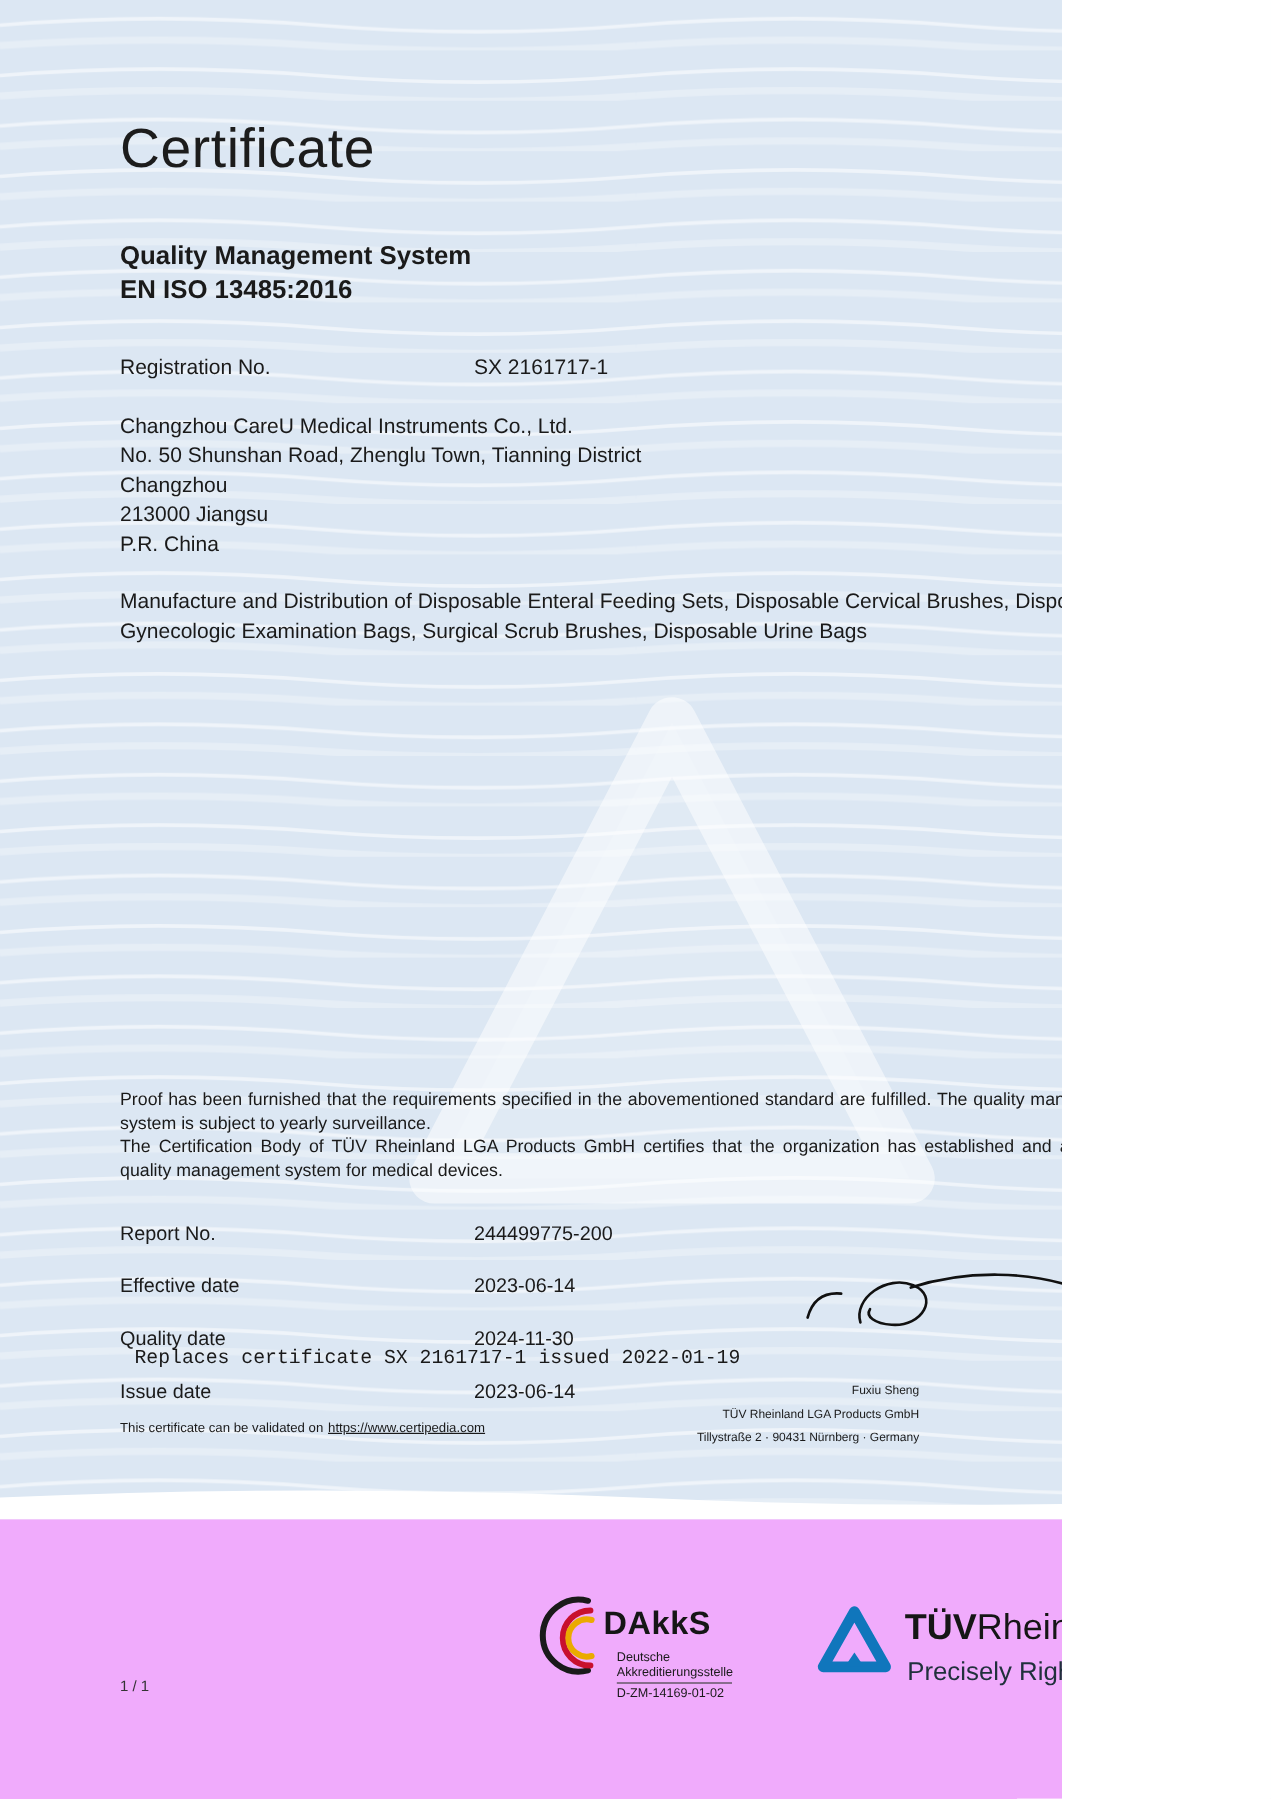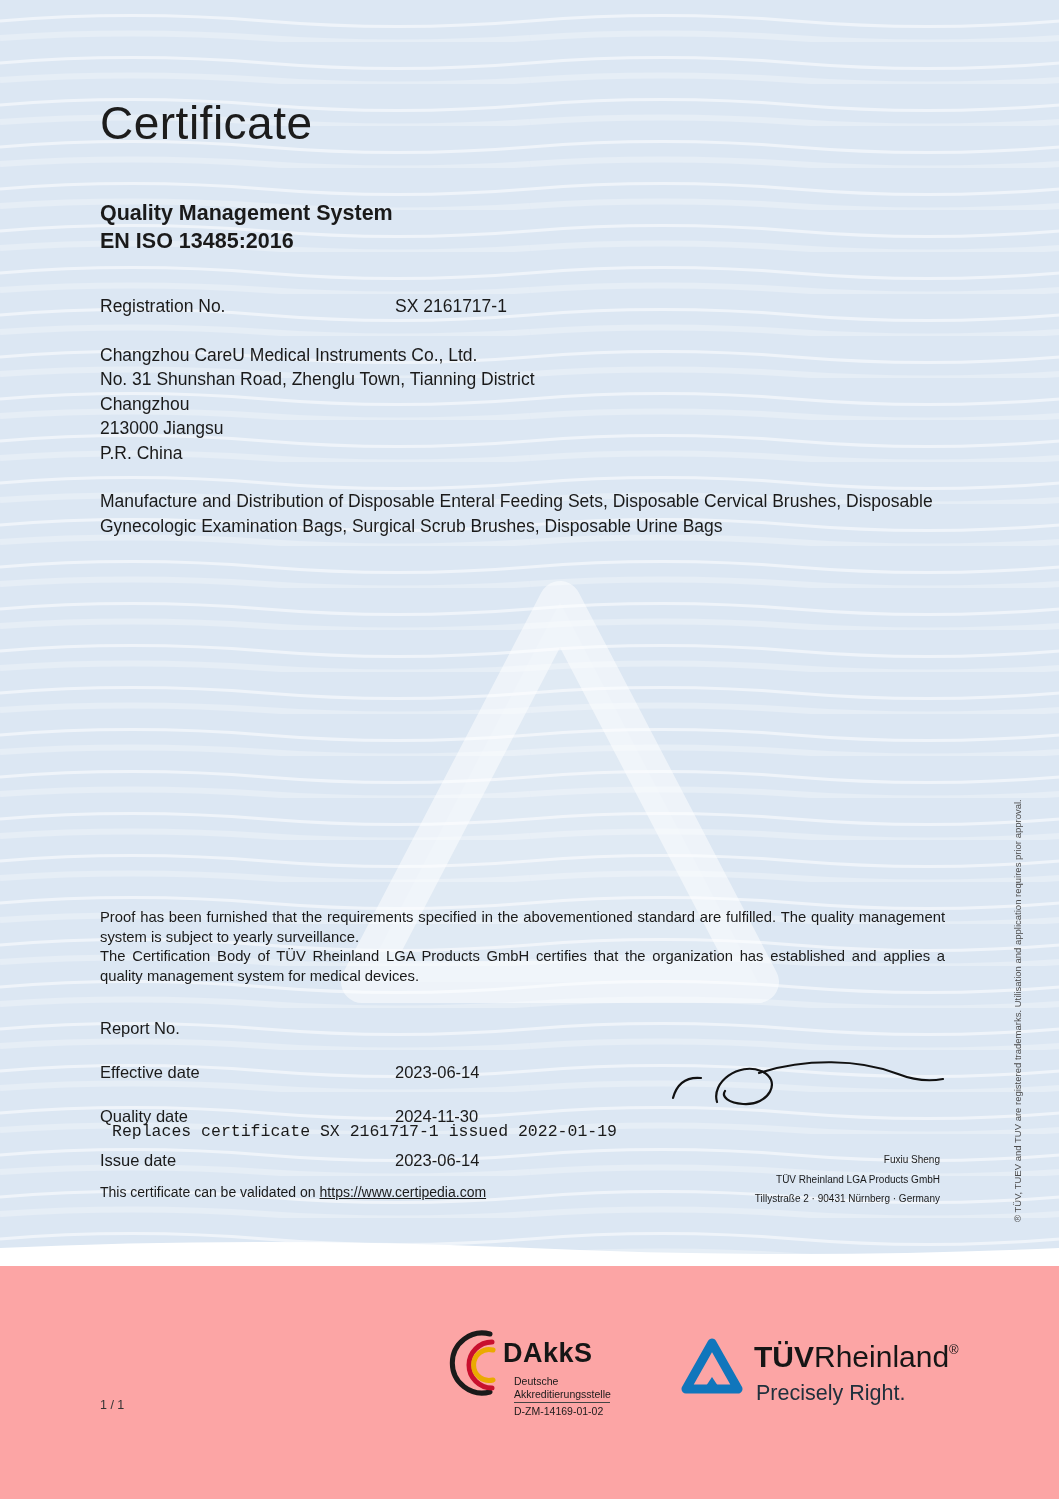--- a/index.html
+++ b/index.html
@@ -1,17 +1,17 @@
 <!DOCTYPE html>
 <html><head>
 <meta charset="utf-8">
 <style>
   html,body{margin:0;padding:0;background:#fff;}
   .page{
-    position:relative;width:1059px;height:1499px;background:#fca5a5;
+    position:relative;width:885px;height:1499px;background:#f0abfc;
     font-family:"Liberation Sans",sans-serif;color:#1a1a1a;overflow:hidden;
   }
   .bg{position:absolute;left:0;top:0;z-index:0;}
   .content{position:absolute;left:0;top:0;width:100%;height:100%;z-index:1;}
 
   .title{position:absolute;left:100px;top:96px;font-size:46px;font-weight:400;letter-spacing:0.5px;color:#1c1c1c;}
   .subtitle{position:absolute;left:100px;top:199px;font-size:21.5px;font-weight:bold;line-height:28px;}
 
   .fields{position:absolute;left:100px;top:270px;width:846px;font-size:17.5px;line-height:24.5px;}
   .kv{display:flex;margin-bottom:11px;margin-top:24px;}
@@ -23,21 +23,21 @@
 
   .details{position:absolute;left:100px;top:994px;width:640px;font-size:16.5px;line-height:20px;}
   .details .kv{margin-bottom:11.5px;}
 
   .replaces{position:absolute;left:112px;top:1122px;font-size:16.5px;font-family:Liberation Mono, monospace;}
 
   .signature-wrap{position:absolute;left:655px;top:1056px;width:300px;height:70px;}
 
   .signatory{position:absolute;right:119px;top:1150px;text-align:right;font-size:10px;line-height:19.5px;}
 
-  .validation{position:absolute;left:100px;top:1184px;font-size:14px;color:#1a1a1a;}
+  .validation{position:absolute;left:100px;top:1184px;font-size:11px;color:#1a1a1a;}
   .validation a{color:#1a1a1a;text-decoration:underline;margin-left:4px;cursor:pointer;}
 
   .side-note{
     position:absolute;left:1012px;top:1222px;width:470px;
     transform:rotate(-90deg);transform-origin:top left;
     font-size:9.5px;color:#4a4a4a;white-space:nowrap;
   }
 
   .page-num{position:absolute;left:100px;top:1398px;font-size:12.5px;color:#333;}
 
@@ -82,39 +82,40 @@
     </div>
 
     <div class="fields">
       <div class="kv">
         <div class="k">Registration No.</div>
         <div class="v">SX 2161717-1</div>
       </div>
       <div class="kv">
         <div class="v">
           <div>Changzhou CareU Medical Instruments Co., Ltd.</div>
-          <div>No. 31 Shunshan Road, Zhenglu Town, Tianning District</div>
+          <div>No. 50 Shunshan Road, Zhenglu Town, Tianning District</div>
           <div>Changzhou</div>
           <div>213000 Jiangsu</div>
           <div>P.R. China</div>
         </div>
       </div>
       <div class="kv">
         <div class="v">Manufacture and Distribution of Disposable Enteral Feeding Sets, Disposable Cervical Brushes, Disposable Gynecologic Examination Bags, Surgical Scrub Brushes, Disposable Urine Bags</div>
       </div>
     </div>
 
     <div class="statement">
       <p>Proof has been furnished that the requirements specified in the abovementioned standard are fulfilled. The quality management system is subject to yearly surveillance.</p>
       <p>The Certification Body of TÜV Rheinland LGA Products GmbH certifies that the organization has established and applies a quality management system for medical devices.</p>
     </div>
 
     <div class="details">
       <div class="kv">
         <div class="k">Report No.</div>
+        <div class="v">244499775-200</div>
       </div>
       <div class="kv">
         <div class="k">Effective date</div>
         <div class="v">2023-06-14</div>
       </div>
       <div class="kv">
         <div class="k">Quality date</div>
         <div class="v">2024-11-30</div>
       </div>
       <div class="kv">

